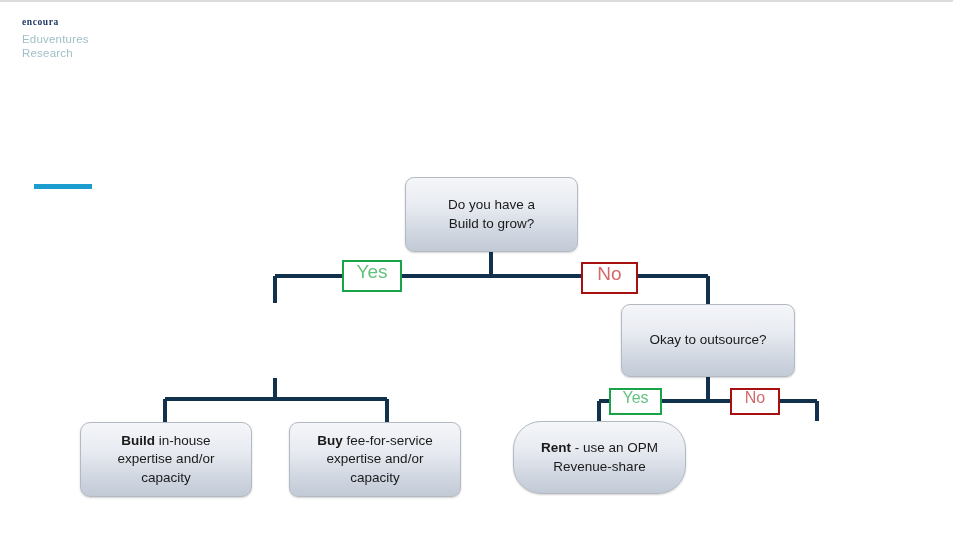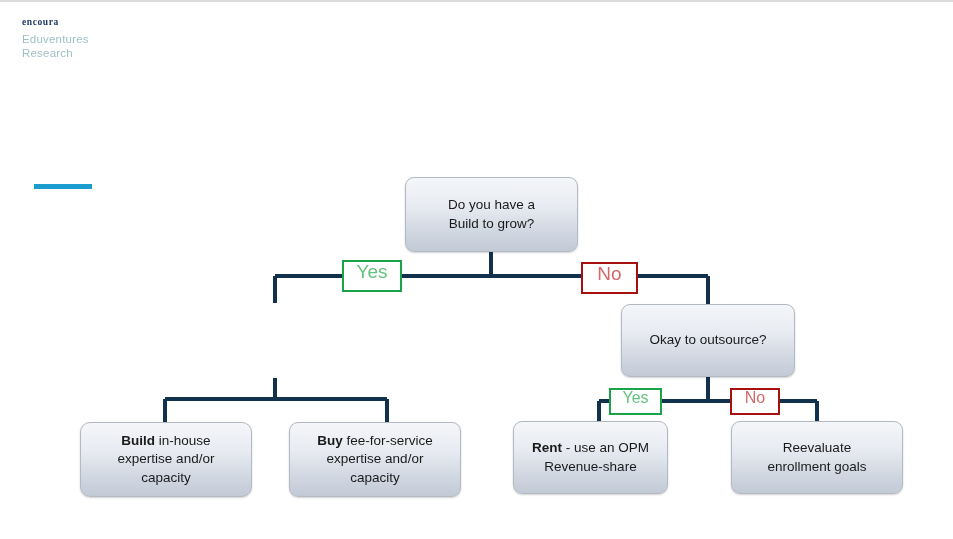--- a/index.html
+++ b/index.html
@@ -205,28 +205,22 @@
     </div>
 
     <div class="node" style="left:289px; top:420px; width:172px; height:75px;">
       <span class="txt">
         <b>Buy</b><span> fee-for-service</span><br>
         <span>expertise and/or</span><br>
         <span>capacity</span>
       </span>
     </div>
 
-    <div class="node" style="left:513px; top:419px; width:155px; height:73px;">
+    <div class="node" style="left:513px; top:419px; width:173px; height:73px;border-radius:28px;">
       <span class="txt">
         <b>Rent</b><span> - use an OPM</span><br>
         <span>Revenue-share</span>
       </span>
     </div>
 
-    <div class="node" style="left:731px; top:419px; width:172px; height:73px;">
-      <span class="txt">
-        <span>Reevaluate</span><br>
-        <span>enrollment goals</span>
-      </span>
-    </div>
 
   </div>
 </div>
 
 </body></html>

